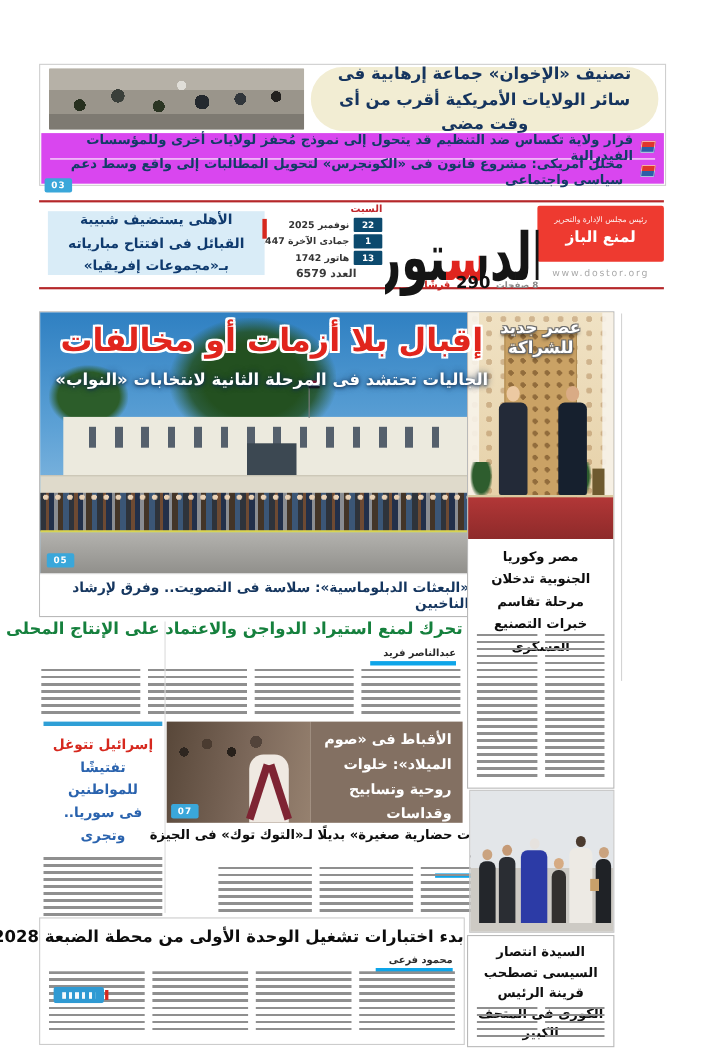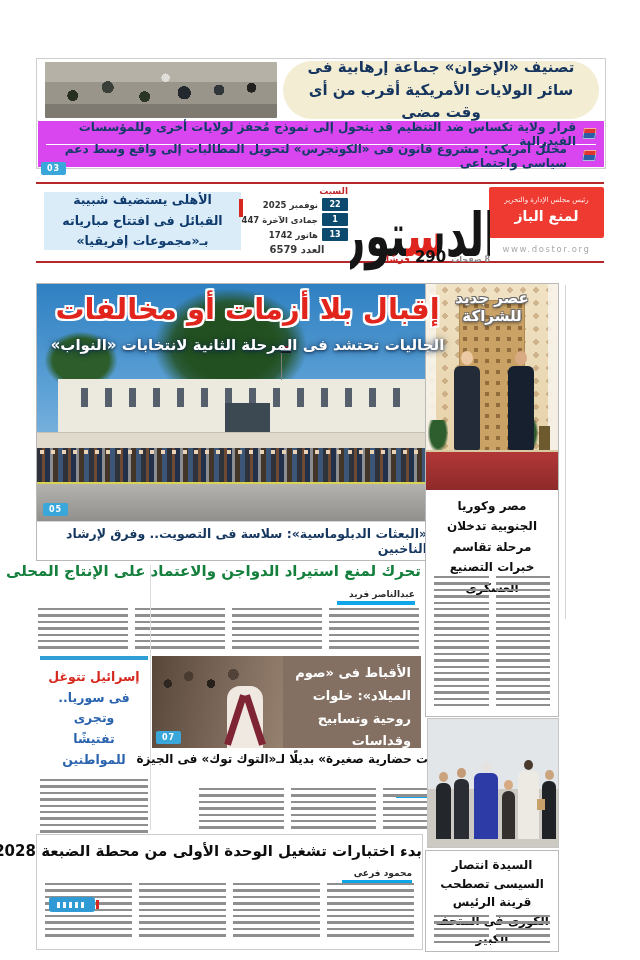--- a/index.html
+++ b/index.html
@@ -252,22 +252,22 @@
       <div class="col sim"></div>
       <div class="col sim"></div>
     </div>
   </div>
 
   <div class="abs vrule-left"></div>
 
   <div class="abs israel">
     <div class="bar"></div>
     <div class="l red">إسرائيل تتوغل</div>
+    <div class="l blue">تفتيشًا للمواطنين</div>
     <div class="l blue">فى سوريا.. وتجرى</div>
-    <div class="l blue">تفتيشًا للمواطنين</div>
     <div class="body sim"></div>
   </div>
 
   <div class="abs copts">
     <div class="abs copts-photo">
       <div class="priest"></div>
       <span class="pbadge" style="left:4px;bottom:4px;">07</span>
     </div>
     <div class="abs copts-head">الأقباط فى «صوم الميلاد»: خلوات روحية وتسابيح وقداسات</div>
   </div>

